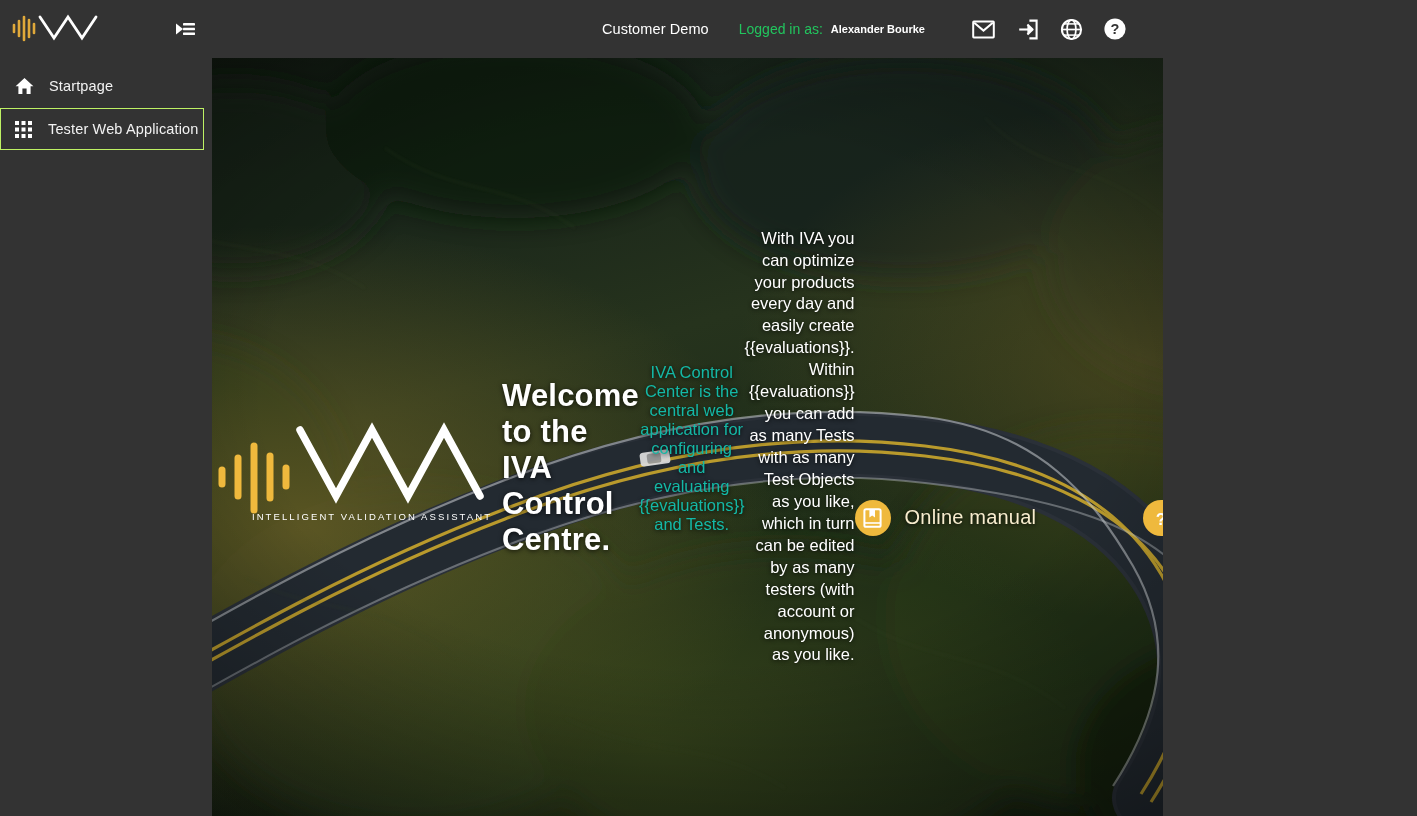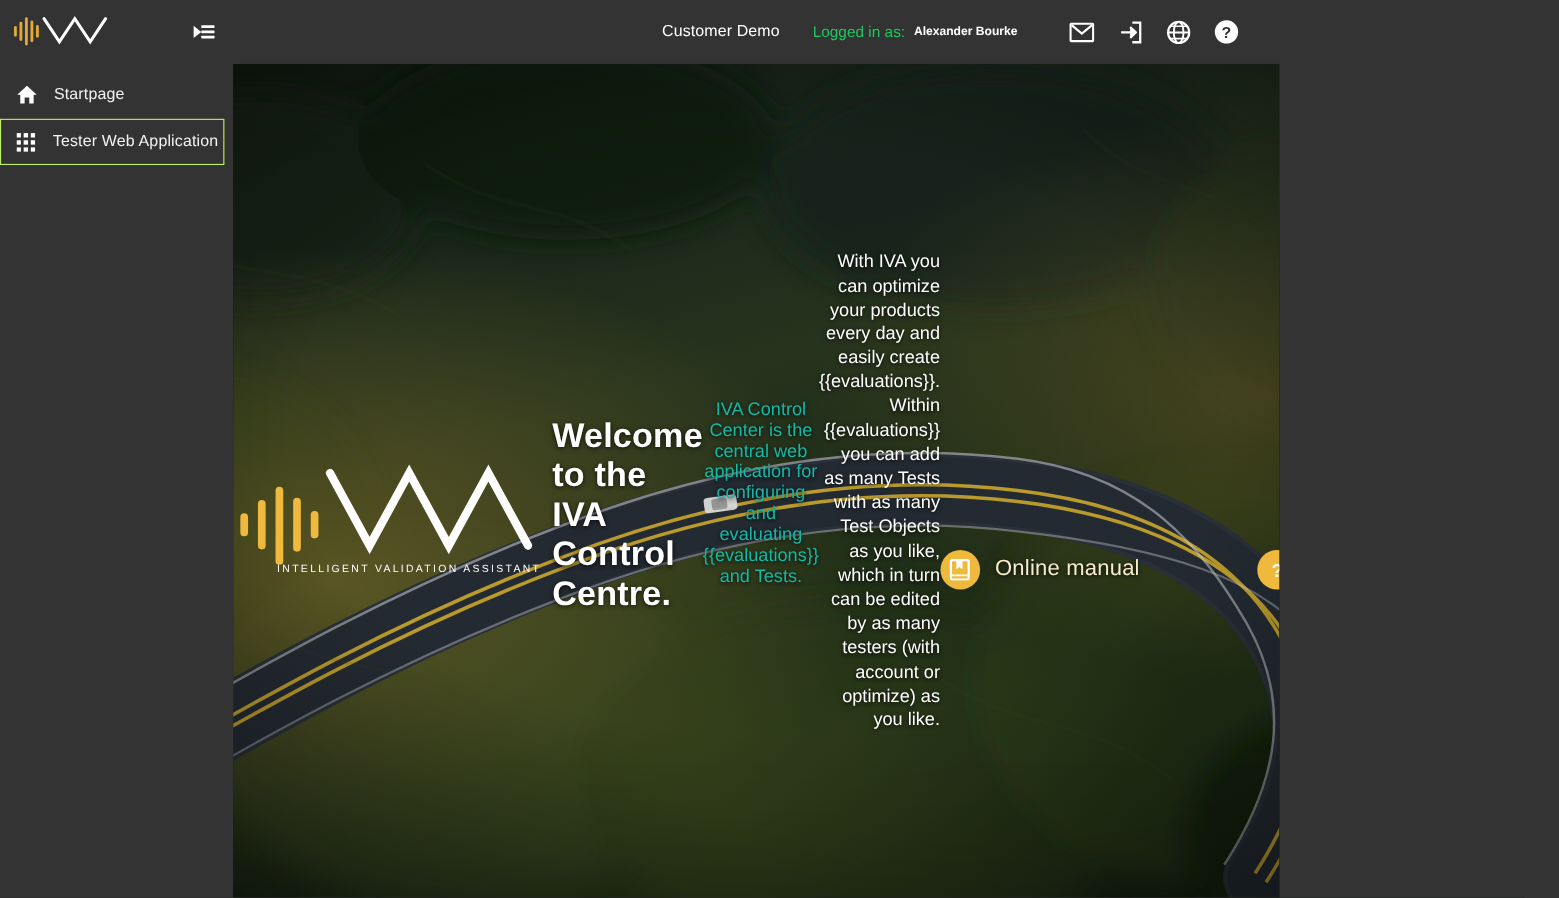--- a/index.html
+++ b/index.html
@@ -374,21 +374,21 @@
           </svg>
         </span>
 
         <h1 class="hero-title">Welcome to the IVA Control Centre.</h1>
 
         <p class="hero-sub">IVA Control Center is the central web application for configuring and evaluating {{evaluations}} and Tests.</p>
 
         <div class="hero-para">
           <div>With IVA you can optimize your products every day and easily create {{evaluations}}.</div>
           <div>Within {{evaluations}} you can add as many Tests with as many Test Objects as you like,</div>
-          <div>which in turn can be edited by as many testers (with account or optimize) as you like.</div>
+          <div>which in turn can be edited by as many testers (with account or anonymous) as you like.</div>
         </div>
 
         <div class="links">
 
           <a class="link-item">
             <span class="link-circle">
               <svg width="19" height="20" viewBox="0 0 19 20" aria-hidden="true">
                 <rect x="1.4" y="1.2" width="16.2" height="17.6" rx="1.6" fill="none" stroke="#ffffff" stroke-width="2"></rect>
                 <path d="M6.4 1.2 H12 V9.6 L9.2 7.4 L6.4 9.6 Z" fill="#ffffff"></path>
                 <line x1="1.4" y1="15" x2="17.6" y2="15" stroke="#ffffff" stroke-width="1.6"></line>

